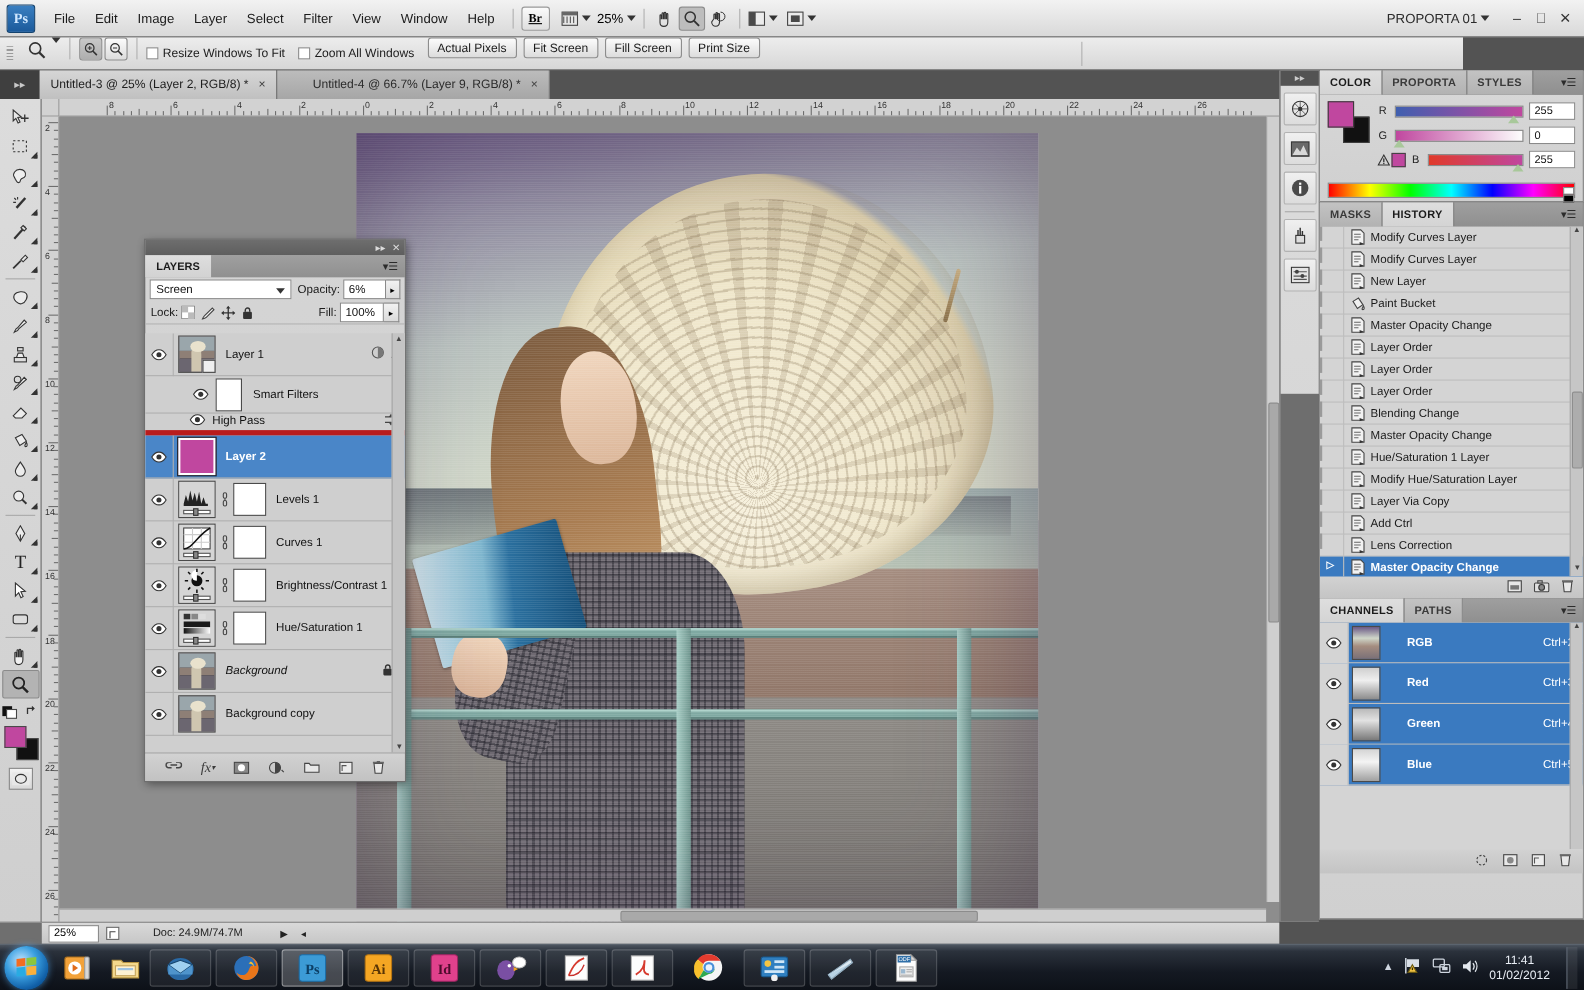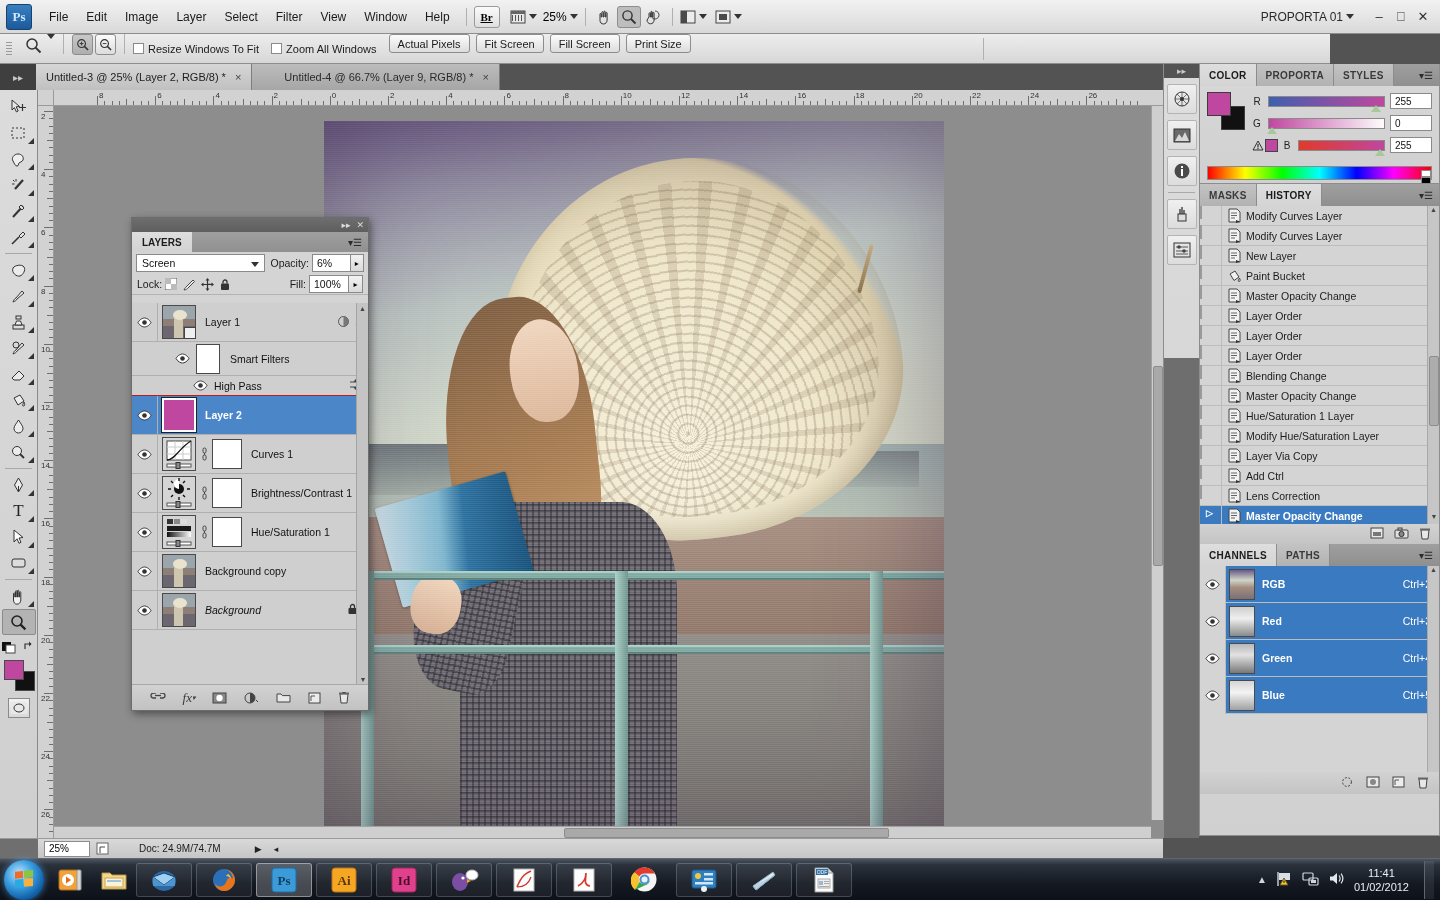--- a/index.html
+++ b/index.html
@@ -237,21 +237,21 @@
   .hist-row.sel { background:#3a7ac0; color:#fff; font-weight:bold;}
   .hist-chk { width:22px;height:20px;border-right:1px solid #bdbdbd; }
   .hist-chk .box{width:12px;height:12px;border:1px solid #9a9a9a;background:#d4d4d4;margin:3px auto;}
   .hist-ico { width:24px;height:20px;display:flex;align-items:center;justify-content:center;}
   .hist-foot { height:20px; background:linear-gradient(#d2d2d2,#c4c4c4); display:flex;align-items:center;justify-content:flex-end;padding-right:8px;gap:10px;}
 
   
   .ch-row { display:flex;align-items:center;height:37px;border-bottom:1px solid #bdbdbd;background:#3a7ac0;color:#fff;font-size:10.5px;font-weight:bold;}
   .ch-eye{width:26px;height:37px;display:flex;align-items:center;justify-content:center;background:#d4d4d4;border-right:1px solid #bdbdbd;}
   .ch-thumb{width:26px;height:31px;border:1px solid #4a4a4a;margin-left:3px;}
-  .ch-name{margin-left:7px;flex:1;}
+  .ch-name{margin-left:24px;flex:1;}
   .ch-key{margin-right:8px;font-weight:normal;}
   .ch-foot{height:22px;background:linear-gradient(#d2d2d2,#c4c4c4);display:flex;align-items:center;justify-content:flex-end;gap:12px;padding-right:10px;}
 
   
   .layers-panel {
     position:absolute; left:131px; top:217px; width:238px; height:494px;
     background:linear-gradient(#d5d5d5,#cdcdcd); border:1px solid #6d6d6d;
     box-shadow: 2px 3px 8px rgba(0,0,0,.45);
   }
   .lp-titlebar { height:14px; background:linear-gradient(#6e6e6e,#5e5e5e);
@@ -277,21 +277,21 @@
   .ly-row.sel{background:#4a86c8;}
   .ly-row.sel .ly-name{color:#fff;font-weight:bold;}
   .ly-eye{width:26px;height:39px;display:flex;align-items:center;justify-content:center;border-right:1px solid #b0b0b0;}
   .ly-thumb{width:34px;height:34px;border:1px solid #4a4a4a;margin-left:4px;background:#cfcfcf;position:relative;}
   .ly-name{font-size:10.5px;color:#111;margin-left:9px;}
   .ly-link{width:12px;height:30px;display:flex;align-items:center;justify-content:center;margin-left:2px;font-size:11px;color:#333;}
   .ly-mask{width:30px;height:30px;background:#fff;border:1px solid #4a4a4a;margin-left:2px;}
   .sf-row{display:flex;align-items:center;height:34px;border-bottom:1px solid #b0b0b0;padding-left:40px;}
   .sf-eye{width:20px;display:flex;align-items:center;justify-content:center;}
   .sf-thumb{width:24px;height:30px;background:#fff;border:1px solid #4a4a4a;margin-left:4px;}
-  .hp-row{display:flex;align-items:center;height:20px;border-bottom:1px solid #b91c1c;padding-left:61px;font-size:10.5px;color:#111;}
+  .hp-row{display:flex;align-items:flex-start;height:20px;border-bottom:5px solid #b91c1c;padding-left:40px;font-size:10.5px;color:#111;}
   .lp-scroll{position:absolute;right:0;top:85px;bottom:26px;width:12px;background:#c4c4c4;border-left:1px solid #a5a5a5;}
   .lp-foot{position:absolute;left:0;right:0;bottom:0;height:26px;background:linear-gradient(#d2d2d2,#c2c2c2);
      border-top:1px solid #a8a8a8;display:flex;align-items:center;justify-content:center;gap:17px;}
   .lp-foot .fi{font-size:12px;color:#3a3a3a;display:flex;align-items:center;}
 
   
   .taskbar { position:absolute;left:0;bottom:0;width:1440px;height:42px;
      background:linear-gradient(#4d5560 0%, #2b323c 14%, #141922 60%, #0d1118 100%);
      border-top:1px solid #5d6672; display:flex; align-items:center; }
   .start { width:40px;height:40px;margin-left:4px;border-radius:50%;
@@ -1431,20 +1431,43 @@
         </div>
         <div class="ly-row">
           <span class="ly-eye">
             <svg width="15" height="11" viewBox="0 0 15 11">
               <path d="M1 5.5C3 2 6 1 7.5 1S12 2 14 5.5C12 9 9 10 7.5 10S3 9 1 5.5z" fill="#fff" stroke="#333"></path>
               <circle cx="7.5" cy="5.5" r="2.3" fill="#333"></circle>
             </svg>
           </span>
           <span class="ly-thumb" style=""><svg width="32" height="32" viewBox="0 0 32 32">
               <rect width="32" height="32" fill="#d5d5d5"></rect>
+              <path d="M4 20l2-8 2 6 2-10 2 9 2-7 2 8 2-9 2 11 2-6 2 6h2v2H4z" fill="#222"></path>
+              <rect x="4" y="26" width="24" height="3" fill="#fff" stroke="#555"></rect>
+              <rect x="13" y="24.5" width="4" height="6" fill="#888" stroke="#333"></rect>
+            </svg></span>
+          <span class="ly-link">
+            <svg width="9" height="14" viewBox="0 0 9 14">
+              <rect x="3" y="1" width="3" height="5" rx="1.4" fill="none" stroke="#444"></rect>
+              <rect x="3" y="8" width="3" height="5" rx="1.4" fill="none" stroke="#444"></rect>
+              <rect x="4" y="6" width="1" height="2" fill="#444"></rect>
+            </svg>
+          </span>
+          <span class="ly-mask"></span>
+          <span class="ly-name">Levels 1</span>
+        </div>
+        <div class="ly-row">
+          <span class="ly-eye">
+            <svg width="15" height="11" viewBox="0 0 15 11">
+              <path d="M1 5.5C3 2 6 1 7.5 1S12 2 14 5.5C12 9 9 10 7.5 10S3 9 1 5.5z" fill="#fff" stroke="#333"></path>
+              <circle cx="7.5" cy="5.5" r="2.3" fill="#333"></circle>
+            </svg>
+          </span>
+          <span class="ly-thumb" style=""><svg width="32" height="32" viewBox="0 0 32 32">
+              <rect width="32" height="32" fill="#d5d5d5"></rect>
               <rect x="4" y="3" width="24" height="19" fill="#fff" stroke="#444"></rect>
               <path d="M12 3v19M20 3v19M4 9h24M4 16h24" stroke="#ccc"></path>
               <path d="M4 22C12 22 16 10 28 3" fill="none" stroke="#111" stroke-width="1.4"></path>
               <rect x="4" y="26" width="24" height="3" fill="#fff" stroke="#555"></rect>
               <rect x="13" y="24.5" width="4" height="6" fill="#888" stroke="#333"></rect>
             </svg></span>
           <span class="ly-link">
             <svg width="9" height="14" viewBox="0 0 9 14">
               <rect x="3" y="1" width="3" height="5" rx="1.4" fill="none" stroke="#444"></rect>
               <rect x="3" y="8" width="3" height="5" rx="1.4" fill="none" stroke="#444"></rect>
@@ -1524,42 +1547,42 @@
             </svg>
           </span>
           <span class="ly-thumb" style=""><svg width="32" height="32" viewBox="0 0 32 32">
               <rect width="32" height="32" fill="#2a2630"></rect>
               <rect y="0" width="32" height="13" fill="#9aa6ab"></rect>
               <rect y="13" width="32" height="7" fill="#8e7f76"></rect>
               <rect y="20" width="32" height="12" fill="#6b6670"></rect>
               <path d="M13 6c4 0 7 4 7 10v16h-9V14z" fill="#cfc6b0"></path>
               <ellipse cx="17" cy="9" rx="7" ry="5" fill="#e9e2cd"></ellipse>
             </svg></span>
-          <span class="ly-name">Background copy</span>
+          <span class="ly-name" style="font-style: italic;">Background</span>
+          <span style="margin-left:auto;margin-right:10px;"><svg width="11" height="12" viewBox="0 0 11 12">
+              <rect x="1.5" y="5" width="8" height="6" rx="1" fill="#333"></rect>
+              <path d="M3.5 5V3.5a2 2 0 0 1 4 0V5" fill="none" stroke="#333" stroke-width="1.3"></path>
+            </svg></span>
         </div>
         <div class="ly-row">
           <span class="ly-eye">
             <svg width="15" height="11" viewBox="0 0 15 11">
               <path d="M1 5.5C3 2 6 1 7.5 1S12 2 14 5.5C12 9 9 10 7.5 10S3 9 1 5.5z" fill="#fff" stroke="#333"></path>
               <circle cx="7.5" cy="5.5" r="2.3" fill="#333"></circle>
             </svg>
           </span>
           <span class="ly-thumb" style=""><svg width="32" height="32" viewBox="0 0 32 32">
               <rect width="32" height="32" fill="#2a2630"></rect>
               <rect y="0" width="32" height="13" fill="#9aa6ab"></rect>
               <rect y="13" width="32" height="7" fill="#8e7f76"></rect>
               <rect y="20" width="32" height="12" fill="#6b6670"></rect>
               <path d="M13 6c4 0 7 4 7 10v16h-9V14z" fill="#cfc6b0"></path>
               <ellipse cx="17" cy="9" rx="7" ry="5" fill="#e9e2cd"></ellipse>
             </svg></span>
-          <span class="ly-name" style="font-style: italic;">Background</span>
-          <span style="margin-left:auto;margin-right:10px;"><svg width="11" height="12" viewBox="0 0 11 12">
-              <rect x="1.5" y="5" width="8" height="6" rx="1" fill="#333"></rect>
-              <path d="M3.5 5V3.5a2 2 0 0 1 4 0V5" fill="none" stroke="#333" stroke-width="1.3"></path>
-            </svg></span>
+          <span class="ly-name">Background copy</span>
         </div>
       </div>
     <div class="lp-scroll">
       <div style="height:10px;display:flex;align-items:center;justify-content:center;font-size:7px;color:#444;">▲</div>
       <div style="position:absolute;bottom:0;width:12px;height:10px;display:flex;align-items:center;justify-content:center;font-size:7px;color:#444;">▼</div>
     </div>
 
     <div class="lp-foot">
       <span class="fi">
         <svg width="16" height="10" viewBox="0 0 16 10">

